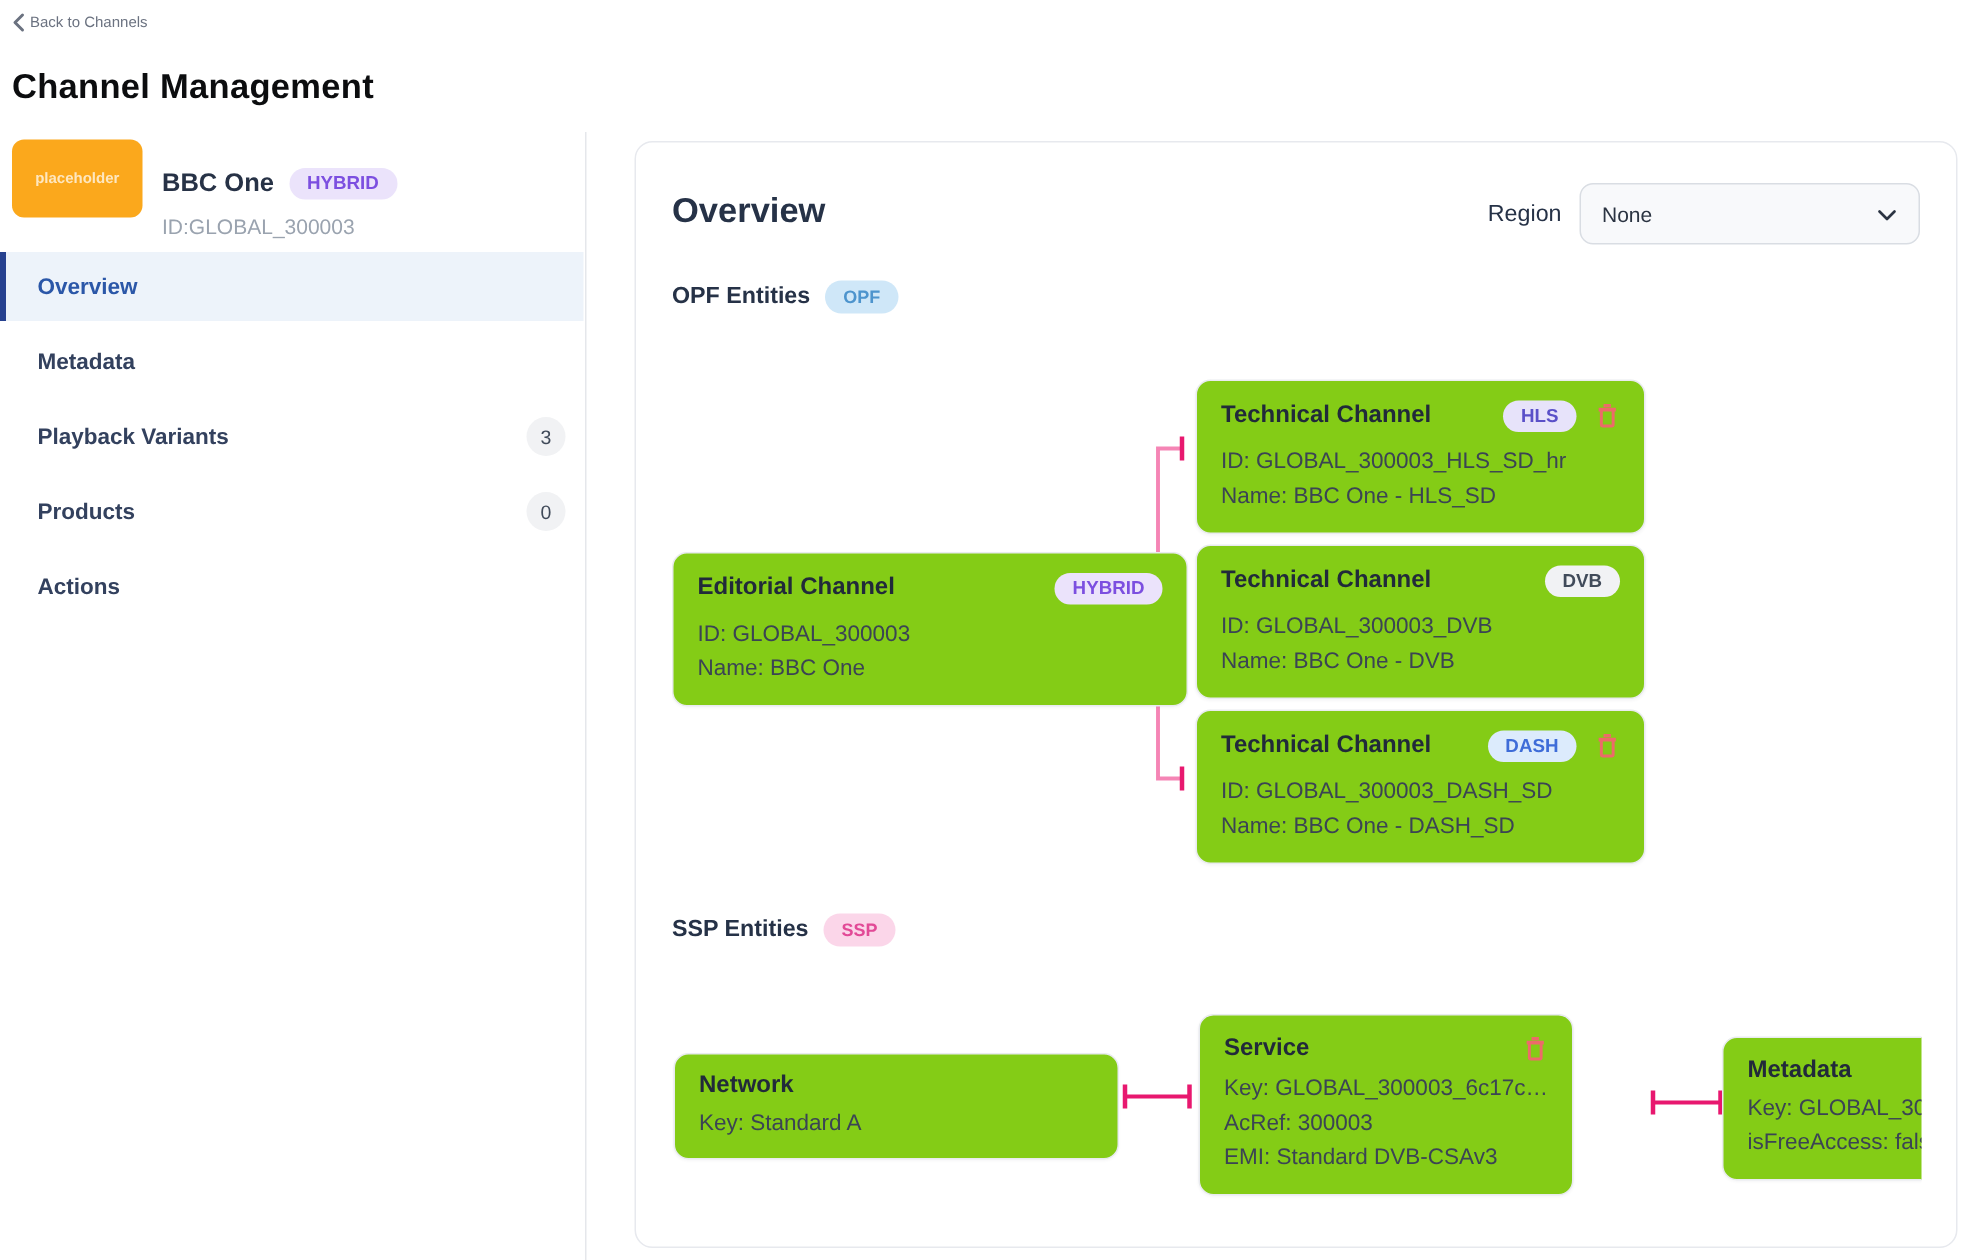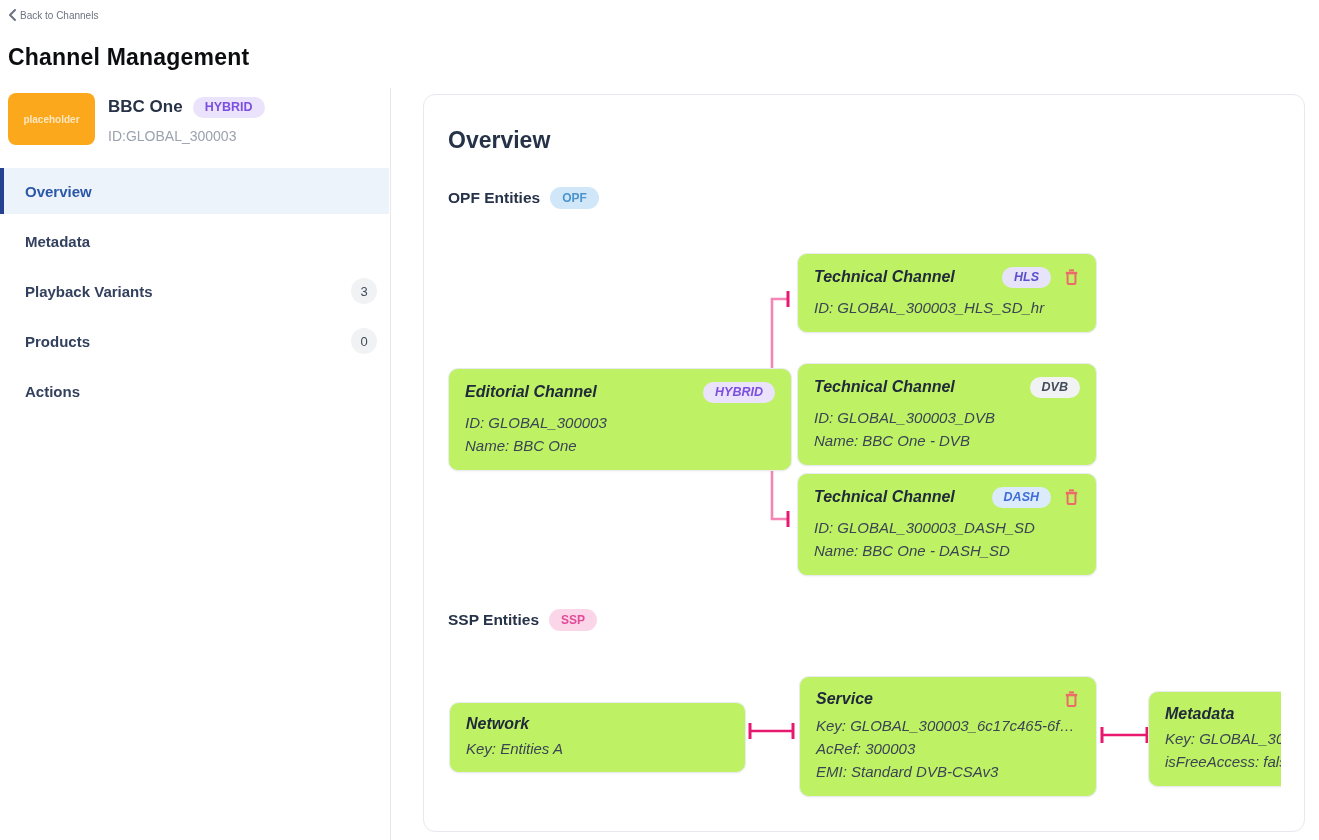--- a/index.html
+++ b/index.html
@@ -24,21 +24,21 @@
     font-size:10px;color:#6b7280;cursor:pointer;text-decoration:none;}
   .back-link svg{display:block;}
   .page-title{position:absolute;left:8px;top:44px;font-size:23px;font-weight:800;color:#0c0d0f;letter-spacing:.2px;}
 
   
   .sidebar{position:absolute;left:0;top:88px;width:391px;bottom:0;border-right:1px solid #e5e7eb;}
   .chan-head{position:absolute;left:8px;top:5px;display:flex;gap:13px;}
   .chan-logo{width:87px;height:52px;border-radius:8px;background:var(--logo_orange);
     display:flex;align-items:center;justify-content:center;}
   .chan-logo span{font-size:10px;font-weight:700;color:rgba(255,255,255,.72);}
-  .chan-meta .row1{display:flex;align-items:center;gap:10px;margin-top:4px;}
+  .chan-meta .row1{display:flex;align-items:center;gap:10px;margin-top:19px;}
   .chan-name{font-size:17px;font-weight:700;color:#273246;}
   .pill{display:inline-block;border-radius:999px;padding:4px 12px;font-size:12.5px;font-weight:600;line-height:1;}
   .pill.hybrid{background:var(--badge_purple_bg);color:var(--badge_purple_text);}
   .chan-id{margin-top:10px;font-size:14px;color:var(--muted);}
 
   .nav{position:absolute;left:0;right:1px;top:80px;}
   .nav-item{position:relative;height:46px;margin-bottom:4px;display:flex;align-items:center;
     padding-left:25px;padding-right:12px;font-size:15px;font-weight:600;color:var(--navy);cursor:pointer;}
   .nav-item.active{background:var(--active_bg);color:var(--active_text);}
   .nav-item.active::before{content:"";position:absolute;left:0;top:0;bottom:0;width:4px;background:var(--active_bar);}
@@ -57,22 +57,22 @@
   .sec-heading{position:absolute;left:24px;display:flex;align-items:center;gap:10px;
     font-size:15.5px;font-weight:700;color:var(--heading);}
   .sec-heading .pill{font-size:12px;padding:5px 12px;}
   .pill.opf{background:var(--badge_opf_bg);color:var(--badge_opf_text);}
   .pill.ssp{background:var(--badge_ssp_bg);color:var(--badge_ssp_text);}
 
   
   .diagram{position:absolute;left:24px;top:0;width:833px;height:736px;overflow:hidden;}
   .diagram svg.wires{position:absolute;left:0;top:0;pointer-events:none;}
 
-  .node{position:absolute;background:#bef264;border:1px solid #e9ebef;border-radius:10px;
-    box-shadow:0 1px 2px rgba(20,30,50,.04);padding:13px 16px;font-style:italic;}
+  .node{position:absolute;background:#84cc16;border:1px solid #e9ebef;border-radius:10px;
+    box-shadow:0 1px 2px rgba(20,30,50,.04);padding:13px 16px;}
   .node .head{display:flex;align-items:center;gap:12px;margin-bottom:8px;}
   .node .head .title{font-size:16px;font-weight:700;color:#212a3a;}
   .node .head .pill{margin-left:auto;font-size:12.5px;}
   .node .line{font-size:15px;color:var(--body_text);line-height:23px;white-space:nowrap;}
   .trash-btn{border:none;background:none;padding:0;cursor:pointer;line-height:0;flex:0 0 auto;}
   .pill.hls{background:var(--badge_indigo_bg);color:var(--badge_indigo_text);}
   .pill.dvb{background:var(--badge_gray_bg);color:var(--badge_gray_text);}
   .pill.dash{background:var(--badge_blue_bg);color:var(--badge_blue_text);}
 </style>
 </head>
@@ -118,20 +118,31 @@
     </div>
     <div class="nav-item">
       <span>Actions</span>
     </div>
   </nav>
 </aside>
 
 <section class="panel">
   <h2 class="panel-title">Overview</h2>
 
+  <div class="region">
+    <span class="region-label">Region</span>
+    <div class="select">
+      <span>None</span>
+      <span>
+        <svg width="14" height="9" viewBox="0 0 14 9" fill="none" stroke="#2b3442" stroke-width="1.8" stroke-linecap="round" stroke-linejoin="round">
+            <polyline points="2,2 7,7 12,2"></polyline>
+          </svg>
+      </span>
+    </div>
+  </div>
 
   <div class="sec-heading" style="top:92px;">
     <span>OPF Entities</span>
     <span class="pill opf">OPF</span>
   </div>
 
   <div class="sec-heading" style="top:514px;">
     <span>SSP Entities</span>
     <span class="pill ssp">SSP</span>
   </div>
@@ -175,20 +186,21 @@
           <span>
             <svg width="17" height="18" viewBox="0 0 20 22" fill="none" stroke="var(--trash_red)">
                 <path d="M7 3 H13" stroke-width="2.6"></path>
                 <path d="M3 6.2 H17" stroke-width="3"></path>
                 <rect x="5.2" y="6.2" width="9.6" height="13.4" rx="1.2" stroke-width="2.4"></rect>
               </svg>
           </span>
         </button>
       </div>
       <div class="line">ID: GLOBAL_300003_HLS_SD_hr</div>
+      <div class="line">Name: BBC One - HLS_SD</div>
     </div>
 
     <div class="node" style="left:349px;top:268px;width:300px;">
       <div class="head">
         <span class="title">Technical Channel</span>
         <span class="pill dvb">DVB</span>
       </div>
       <div class="line">ID: GLOBAL_300003_DVB</div>
       <div class="line">Name: BBC One - DVB</div>
     </div>
@@ -208,24 +220,24 @@
         </button>
       </div>
       <div class="line">ID: GLOBAL_300003_DASH_SD</div>
       <div class="line">Name: BBC One - DASH_SD</div>
     </div>
 
     <div class="node" style="left:1px;top:607px;width:297px;padding:12px 16px;">
       <div class="head" style="margin-bottom:4px;">
         <span class="title">Network</span>
       </div>
-      <div class="line">Key: Entities A</div>
-    </div>
-
-    <div class="node" style="left:351px;top:581px;width:298px;">
+      <div class="line">Key: Standard A</div>
+    </div>
+
+    <div class="node" style="left:351px;top:581px;width:250px;">
       <div class="head" style="margin-bottom:6px;">
         <span class="title">Service</span>
         <button class="trash-btn" style="margin-left:auto;">
           <span>
             <svg width="17" height="18" viewBox="0 0 20 22" fill="none" stroke="var(--trash_red)">
                 <path d="M7 3 H13" stroke-width="2.6"></path>
                 <path d="M3 6.2 H17" stroke-width="3"></path>
                 <rect x="5.2" y="6.2" width="9.6" height="13.4" rx="1.2" stroke-width="2.4"></rect>
               </svg>
           </span>

